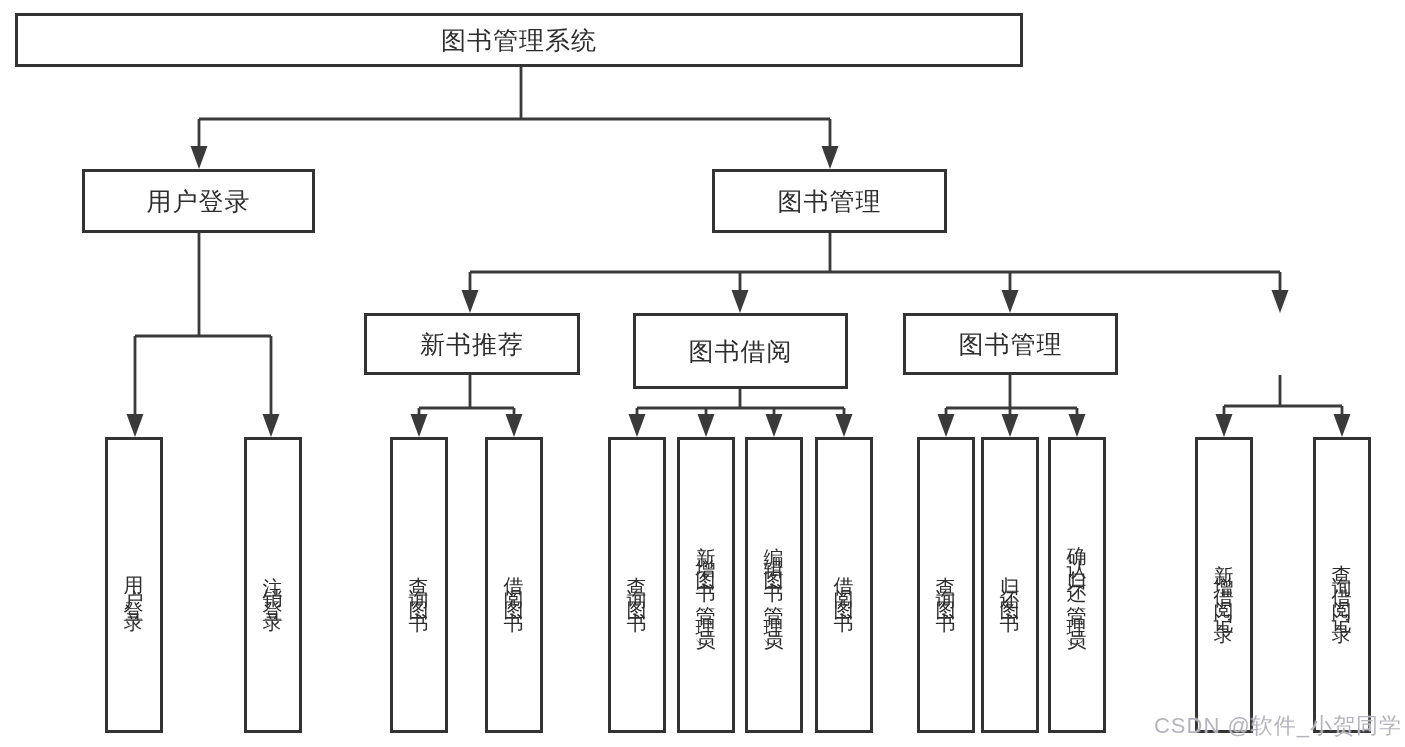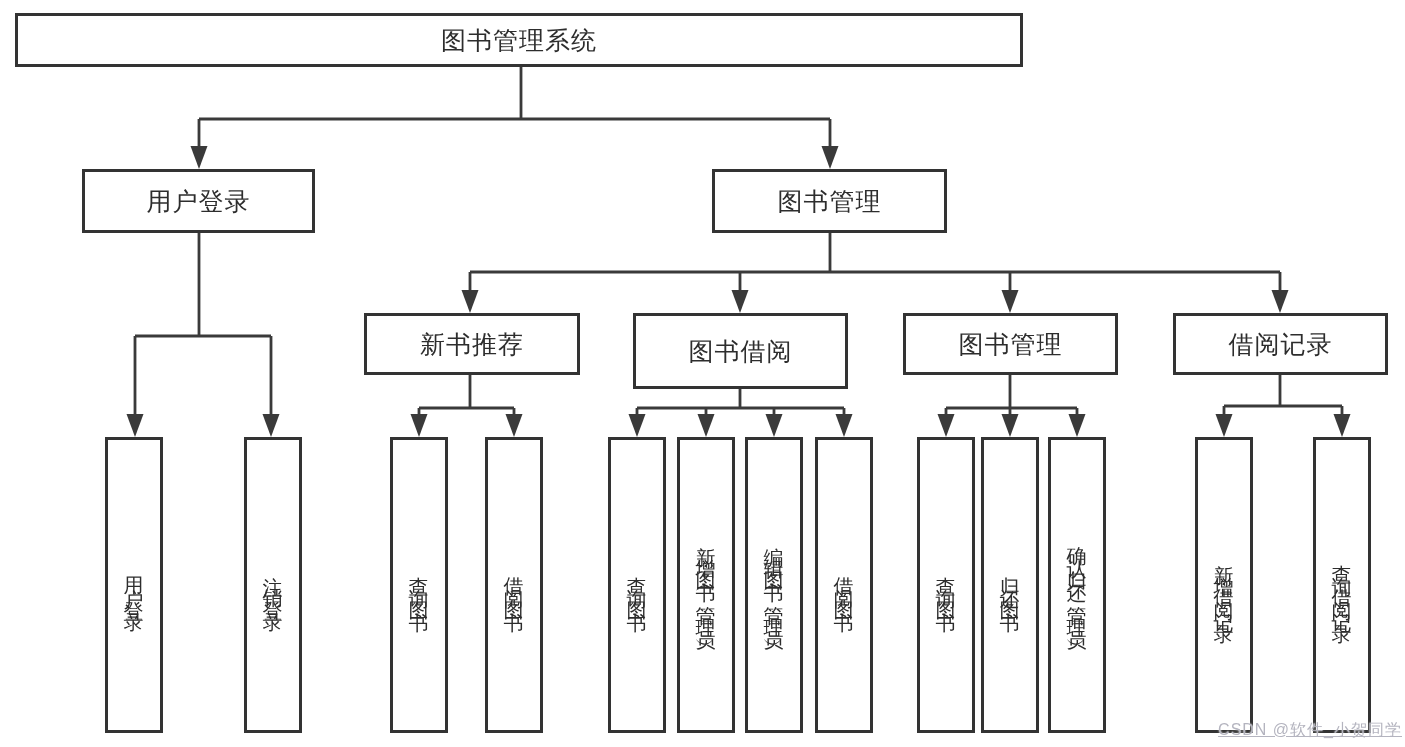--- a/index.html
+++ b/index.html
@@ -43,27 +43,26 @@
     writing-mode:vertical-rl;
     text-orientation:mixed;
     font-size:20px;
     letter-spacing:12px;
     line-height:1;
   }
   .watermark{
     position:absolute;
     right:3px;
     bottom:6px;
-    font-size:16px;
+    font-size:22px;
     color:var(--watermark);
     text-shadow:0 0 2px #ffffff;
     letter-spacing:1px;
     z-index:2;
     white-space:nowrap;
-    text-decoration:underline;
   }
 </style>
 </head>
 <body>
 
 <div class="stage">
 
   <svg class="wires" viewBox="0 0 1405 747" aria-hidden="true">
 
     <path d="M521 67 V119 M199 119 H830 M199 119 V148 M830 119 V148"></path>
@@ -101,21 +100,20 @@
   </svg>
 
   <div class="box" style="left:15px;top:13px;width:1008px;height:54px">图书管理系统</div>
 
   <div class="box" style="left:82px;top:169px;width:233px;height:64px">用户登录</div>
   <div class="box" style="left:364px;top:313px;width:216px;height:62px">新书推荐</div>
 
   <div class="box" style="left:712px;top:169px;width:235px;height:64px">图书管理</div>
   <div class="box" style="left:633px;top:313px;width:215px;height:76px">图书借阅</div>
   <div class="box" style="left:903px;top:313px;width:215px;height:62px">图书管理</div>
-  <div class="box" style="left:1173px;top:313px;width:215px;height:62px">借阅记录</div>
 
   <div class="box leaf" style="left:105px;top:437px;width:58px;height:296px">用户登录</div>
   <div class="box leaf" style="left:244px;top:437px;width:58px;height:296px">注销登录</div>
 
   <div class="box leaf" style="left:390px;top:437px;width:58px;height:296px">查询图书</div>
   <div class="box leaf" style="left:485px;top:437px;width:58px;height:296px">借阅图书</div>
 
   <div class="box leaf" style="left:608px;top:437px;width:58px;height:296px">查询图书</div>
   <div class="box leaf" style="left:677px;top:437px;width:58px;height:296px">新增图书（管理员）</div>
   <div class="box leaf" style="left:745px;top:437px;width:58px;height:296px">编辑图书（管理员）</div>

